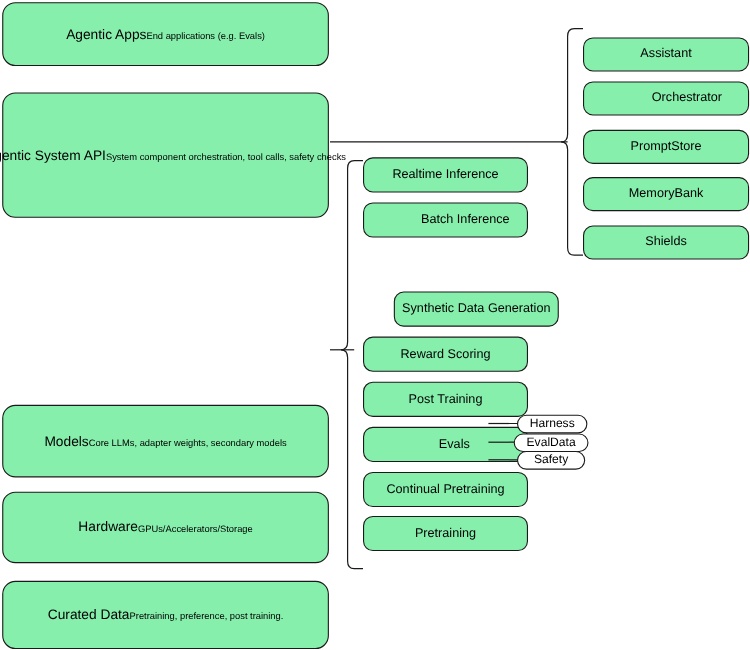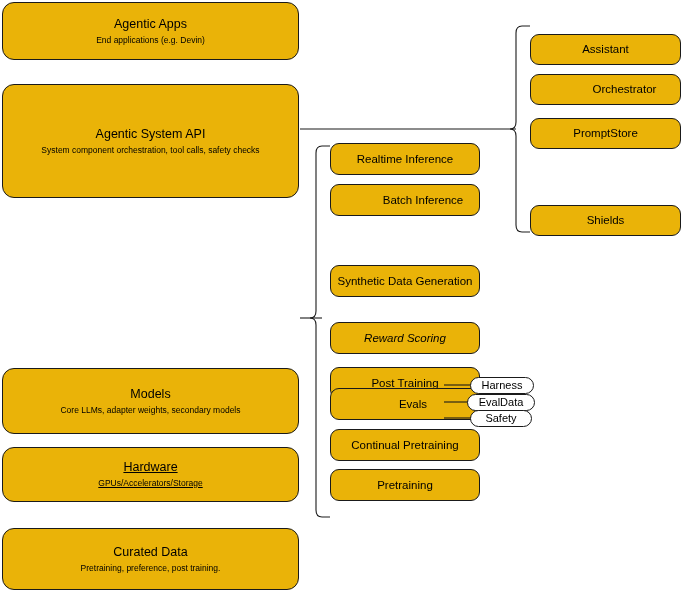--- a/index.html
+++ b/index.html
@@ -16,23 +16,22 @@
     width: 682px;
     height: 591px;
     background: #ffffff;
     overflow: hidden;
   }
   .node {
     position: absolute;
     box-sizing: border-box;
     border: 1px solid #1a1a1a;
     border-radius: 10px;
-    background: #eab308;
+    background: #86efac;
     display: flex;
-    flex-direction: column;
     align-items: center;
     justify-content: center;
     text-align: center;
   }
   .node .title {
     font-size: 12.5px;
     line-height: 15px;
     color: #000;
     white-space: nowrap;
   }
@@ -113,57 +112,57 @@
 
     <path d="M 330 146 L 322 146 Q 316 146 316 153 L 316 311 Q 316 318 310 318 Q 316 318 316 325 L 316 510 Q 316 517 322 517 L 330 517"></path>
 
     <line x1="444" y1="385" x2="472" y2="385"></line>
     <line x1="444" y1="402" x2="470" y2="402"></line>
     <line x1="444" y1="418" x2="472" y2="418"></line>
   </svg>
 
   <div class="node stack-box" style="top:2px; height:58px;">
     <div class="title">Agentic Apps</div>
-    <div class="subtitle">End applications (e.g. Devin)</div>
+    <div class="subtitle">End applications (e.g. Evals)</div>
   </div>
 
   <div class="node stack-box" style="top:84px; height:114px;">
     <div class="title">Agentic System API</div>
     <div class="subtitle">System component orchestration, tool calls, safety checks</div>
   </div>
 
 
   <div class="node stack-box" style="top:368px; height:66px;">
     <div class="title">Models</div>
     <div class="subtitle">Core LLMs, adapter weights, secondary models</div>
   </div>
 
-  <div class="node stack-box" style="top:447px; height:55px;text-decoration:underline;">
+  <div class="node stack-box" style="top:447px; height:65px;">
     <div class="title">Hardware</div>
     <div class="subtitle">GPUs/Accelerators/Storage</div>
   </div>
 
   <div class="node stack-box" style="top:528px; height:62px;">
     <div class="title">Curated Data</div>
     <div class="subtitle">Pretraining, preference, post training.</div>
   </div>
 
   <div class="node cap-box" style="top:143px;">
     <div class="title">Realtime Inference</div>
   </div>
   <div class="node cap-box" style="top:184px;padding-left:36px;">
     <div class="title">Batch Inference</div>
   </div>
-  <div class="node cap-box" style="top:265px;">
+  <div class="node cap-box" style="top:265px;margin-left:28px;">
     <div class="title">Synthetic Data Generation</div>
   </div>
-  <div class="node cap-box" style="top:322px;font-style:italic;">
+  <div class="node cap-box" style="top:306px;">
     <div class="title">Reward Scoring</div>
   </div>
-  <div class="node cap-box" style="top:347px;margin-top:20px;">
+  <div class="node cap-box" style="top:347px;">
     <div class="title">Post Training</div>
   </div>
   <div class="node cap-box" style="top:388px;padding-left:16px;">
     <div class="title">Evals</div>
   </div>
   <div class="node cap-box" style="top:429px;">
     <div class="title">Continual Pretraining</div>
   </div>
   <div class="node cap-box" style="top:469px;">
     <div class="title">Pretraining</div>
@@ -181,17 +180,20 @@
 
   <div class="node comp-box" style="top:34px;">
     <div class="title">Assistant</div>
   </div>
   <div class="node comp-box" style="top:74px;padding-left:38px;">
     <div class="title">Orchestrator</div>
   </div>
   <div class="node comp-box" style="top:118px;">
     <div class="title">PromptStore</div>
   </div>
+  <div class="node comp-box" style="top:161px;">
+    <div class="title">MemoryBank</div>
+  </div>
   <div class="node comp-box" style="top:205px;">
     <div class="title">Shields</div>
   </div>
 
 </div>
 
 </body></html>

